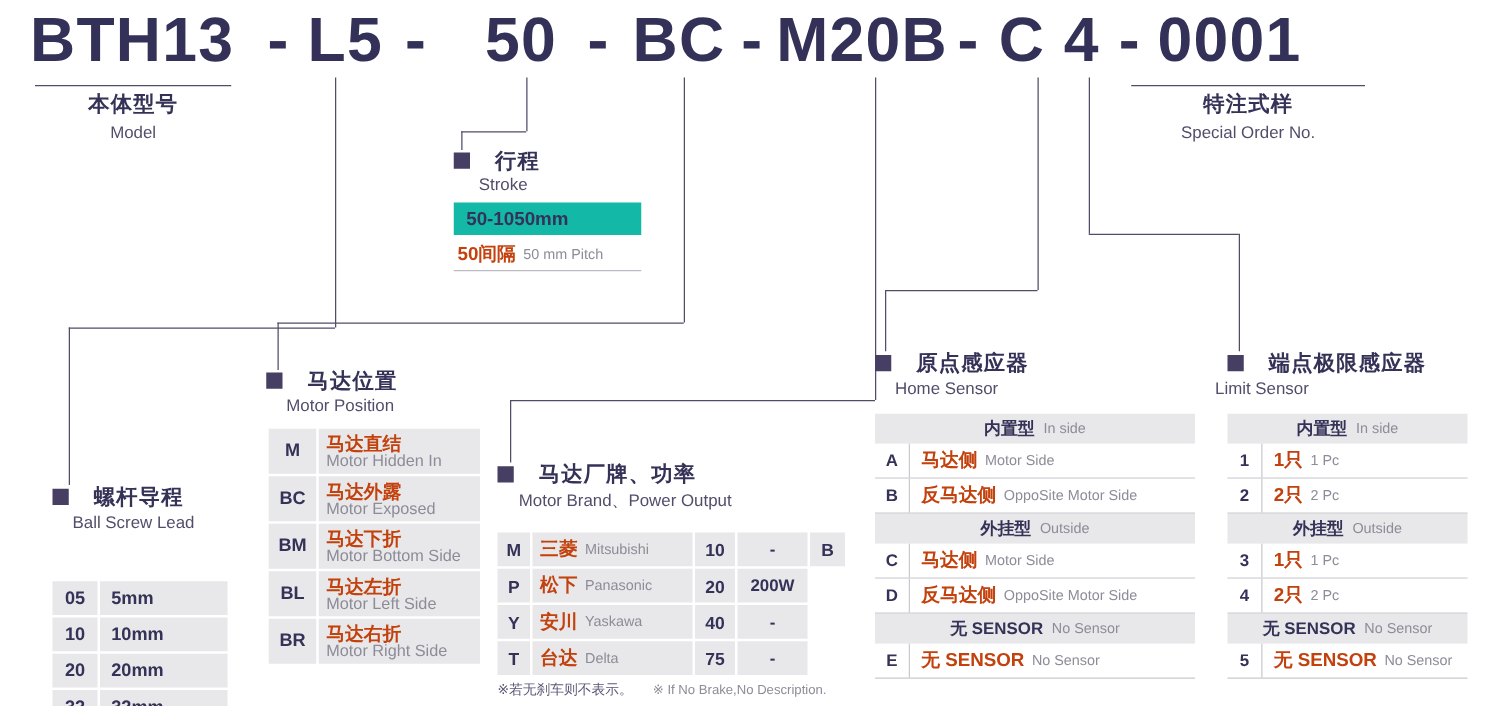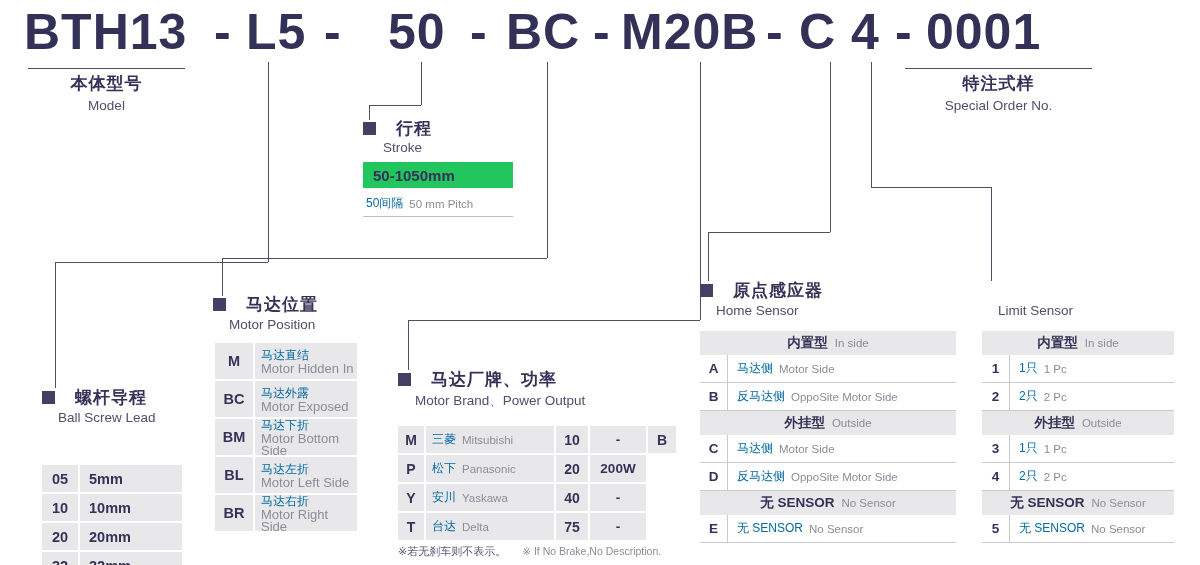--- a/index.html
+++ b/index.html
@@ -21,37 +21,37 @@
   .sec-zh{font-size:17px;font-weight:700;color:#353258;letter-spacing:1px}
   .sec-en{position:absolute;font-size:13.5px;color:#514e6b}
 
   .gtable{position:absolute}
   .grow{display:flex;margin-bottom:2px}
   .gcell{background:#e8e8ea;display:flex;align-items:center;margin-right:2px}
   .gcell:last-child{margin-right:0}
   .gcode{justify-content:center;font-weight:700;font-size:14.5px;color:#353258}
   .gval{font-size:14.5px;font-weight:700;color:#353258;padding-left:9px}
 
-  .v-zh{font-size:12px;font-weight:400;color:#0369a1;line-height:15px}
+  .v-zh{font-size:15px;font-weight:700;color:#c2410c;line-height:15px}
   .v-en{font-size:11.5px;color:#8d8c98;margin-left:6px}
   .v-en2{font-size:13px;color:#8d8c98;line-height:12px}
 
   .lead .gcode{width:36px;height:27px}
   .lead .gval{width:102px;height:27px}
 
   .mp .gcode{width:38px;height:36px}
-  .mp-val{width:102px;height:36px;flex-direction:column;align-items:flex-start;justify-content:center;padding-left:6px}
+  .mp-val{width:129px;height:36px;flex-direction:column;align-items:flex-start;justify-content:center;padding-left:6px}
 
   .mb .gcode{width:26px;height:27px;font-size:14px}
   .mb-brand{width:128px;height:27px;padding-left:6px}
   .mb-p{width:32px;height:27px;justify-content:center;font-weight:700;font-size:14px;color:#353258}
   .mb-pow{width:56px;height:27px;justify-content:center;font-weight:700;font-size:13.5px;color:#353258}
   .mb-b{width:28px;height:27px;justify-content:center;font-weight:700;font-size:14px;color:#353258}
 
-  .stroke-range{position:absolute;background:#22c55e;display:flex;align-items:center;padding-left:10px;font-size:15px;font-weight:700;color:#353258}
+  .stroke-range{position:absolute;background:#14b8a6;display:flex;align-items:center;padding-left:10px;font-size:15px;font-weight:700;color:#353258}
   .stroke-pitch{position:absolute;display:flex;align-items:center;border-bottom:1px solid #bdbcc6;padding-left:3px}
 
   .sensor-table{position:absolute}
   .sensor-head{height:24px;background:#e8e8ea;display:flex;align-items:center;justify-content:center;gap:7px}
   .head-zh{font-size:13.5px;font-weight:700;color:#353258}
   .head-en{font-size:11.5px;color:#8d8c98}
   .sensor-row{height:28px;display:flex;align-items:stretch;border-bottom:1px solid #c9c9cf;background:#fff}
   .s-code{width:28px;display:flex;align-items:center;justify-content:center;border-right:1px solid #c9c9cf;font-size:13.5px;color:#353258;font-weight:700}
   .s-val{flex:1;display:flex;align-items:center;padding-left:9px}
 
@@ -293,21 +293,25 @@
     </div>
     <div class="sensor-row">
       <span class="s-code">E</span>
       <span class="s-val">
         <span class="v-zh">无 SENSOR</span>
         <span class="v-en">No Sensor</span>
       </span>
     </div>
   </div>
 
-  <div class="sec-en" style="left:998px;top:303px">Limit Sensor</div>
+  <div class="sec-title" style="left:982px;top:279px">
+    <span class="sq"></span>
+    <span class="sec-zh">端点极限感应器</span>
+  </div>
+  <div class="sec-en" style="left:972px;top:303px">Limit Sensor</div>
   <div class="sensor-table" style="left:982px;top:331px;width:192px">
     <div class="sensor-head">
       <span class="head-zh">内置型</span>
       <span class="head-en">In side</span>
     </div>
     <div class="sensor-row">
       <span class="s-code">1</span>
       <span class="s-val">
         <span class="v-zh">1只</span>
         <span class="v-en">1 Pc</span>

